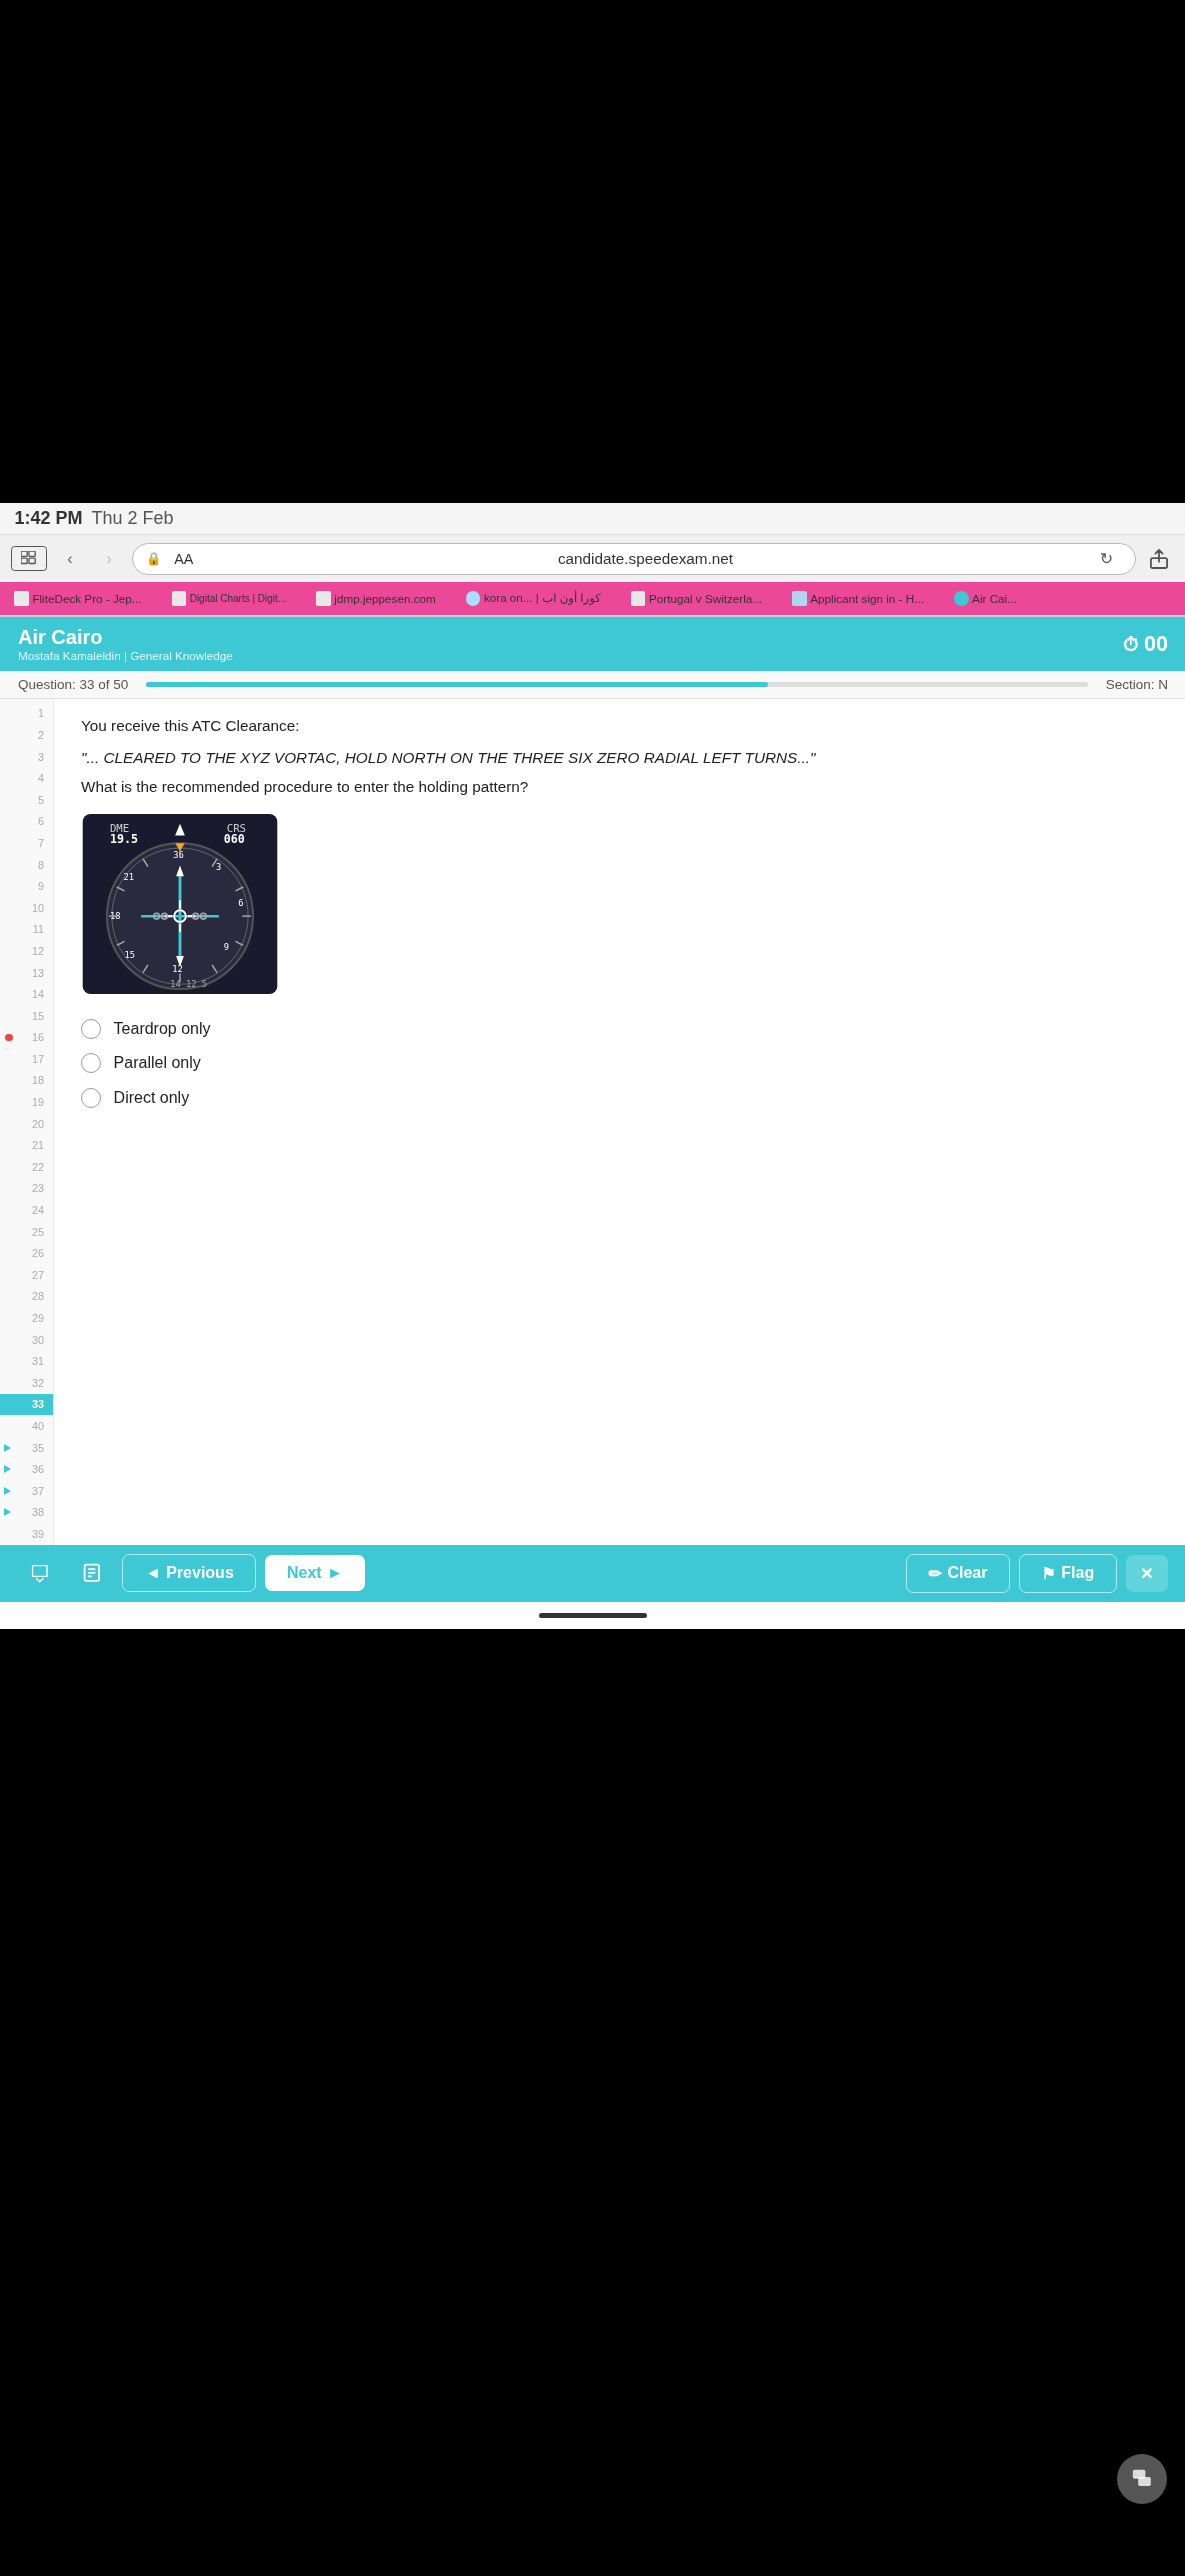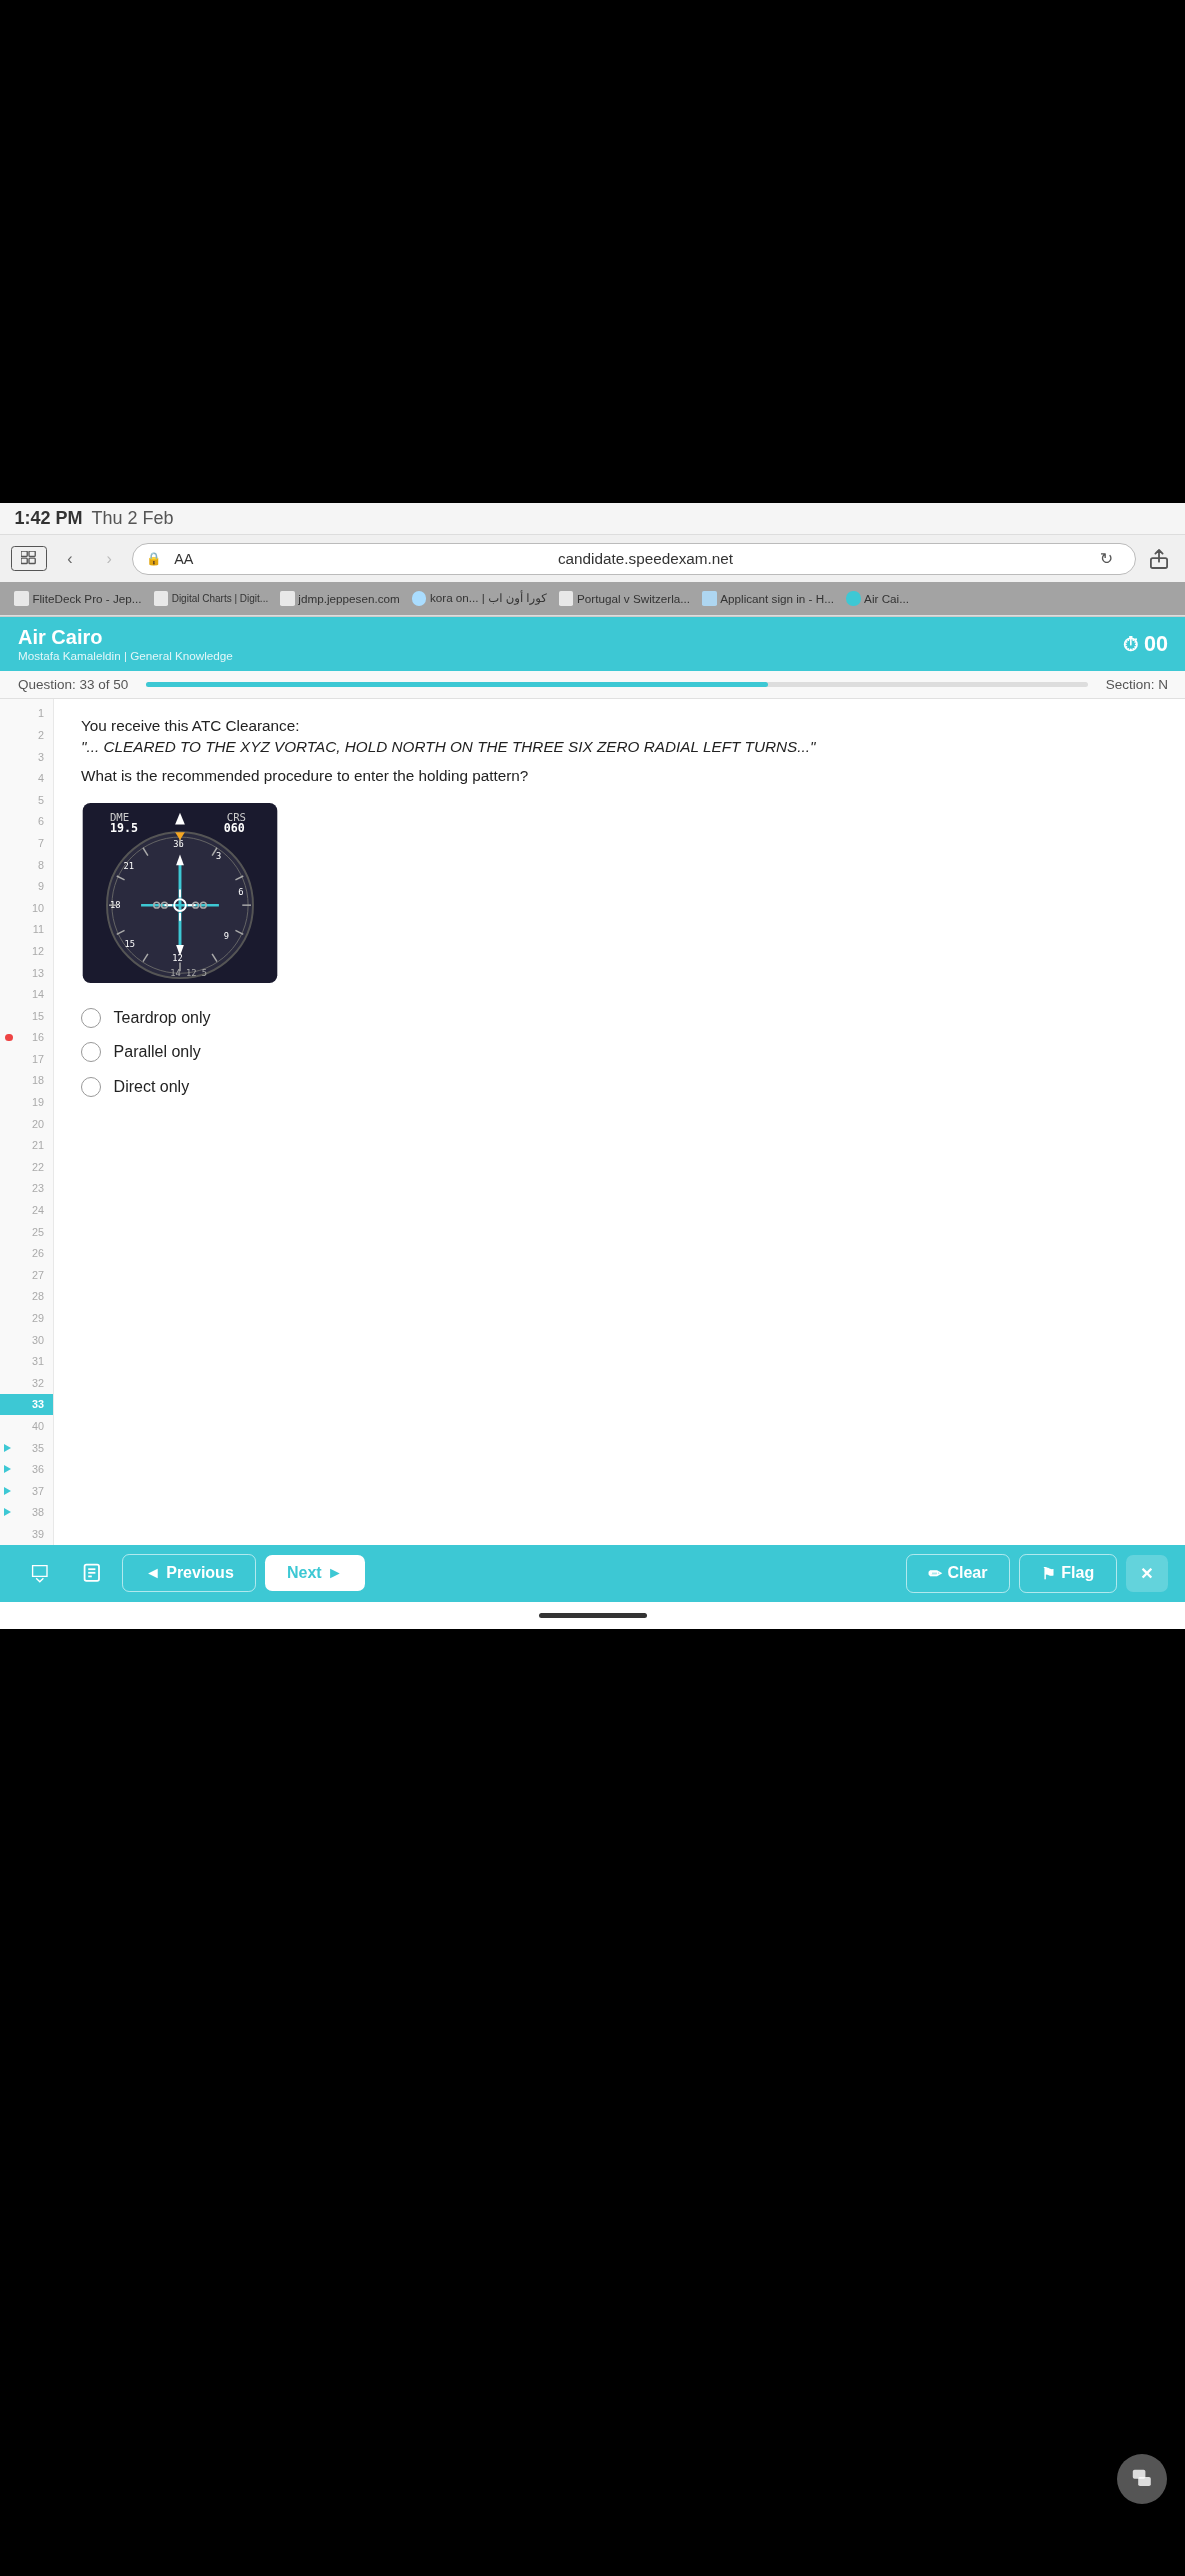--- a/index.html
+++ b/index.html
@@ -99,22 +99,22 @@
     .aa-btn {
       font-size: 14.4px; color: #333; font-weight: 500;
       padding: 0 7.2px;
     }
 
     
     .bookmarks-bar {
       display: flex;
       align-items: center;
       padding: 3.6px 10.8px;
-      gap: 5px;
-      background: #a3a3a3;
+      gap: 23px;
+      background: #ec4899;
       border-bottom: 0.9px solid #ddd;
       height: 34px;
       overflow: hidden;
       font-size: 12.6px;
     }
     .bookmark-item {
       display: flex; align-items: center; gap: 3.6px;
       color: #333; white-space: nowrap;
       padding: 1.8px 3.6px;
       border-radius: 3.6px;
@@ -226,21 +226,21 @@
     }
 
     
     .question-content {
       flex: 1;
       padding: 18px 27px;
     }
     .clearance-text {
       font-size: 15.3px;
       color: #222;
-      margin-bottom: 3px;
+      margin-bottom: 14px;
     }
     .clearance-text.italic {
       font-style: italic;
       margin-bottom: 10.8px;
     }
     .question-text {
       font-size: 15.3px;
       color: #222;
       font-weight: 500;
       margin-bottom: 18px;

